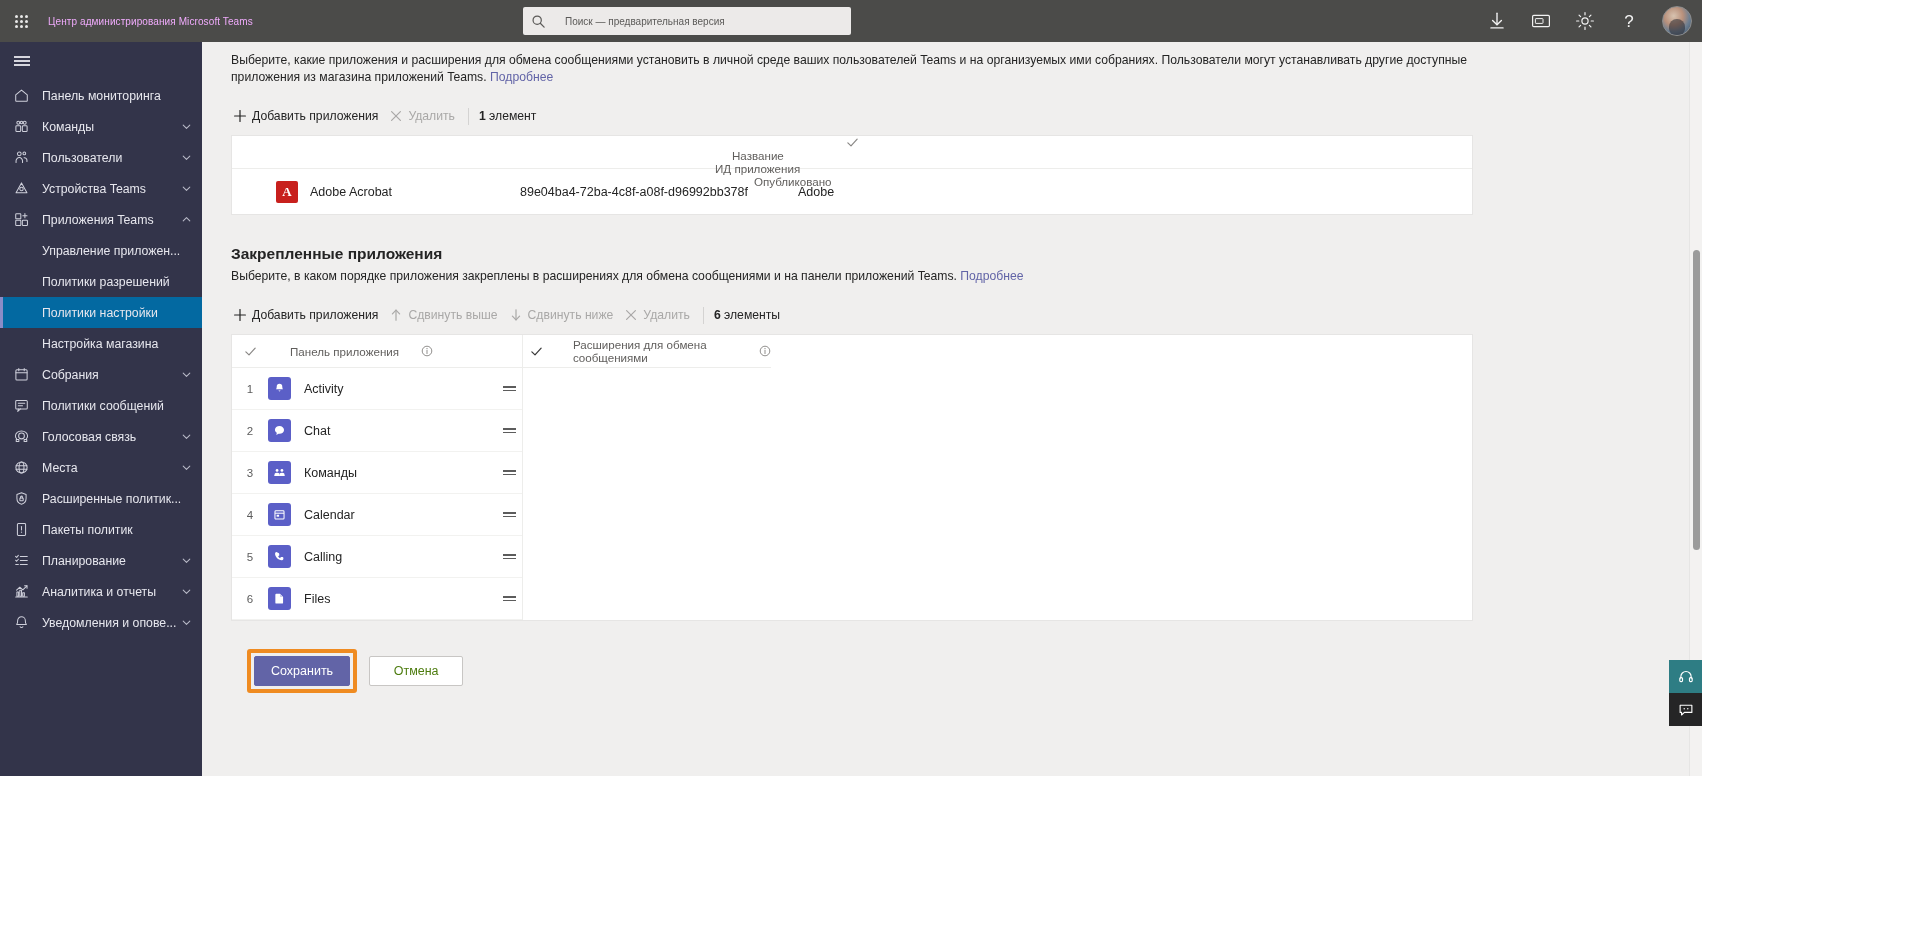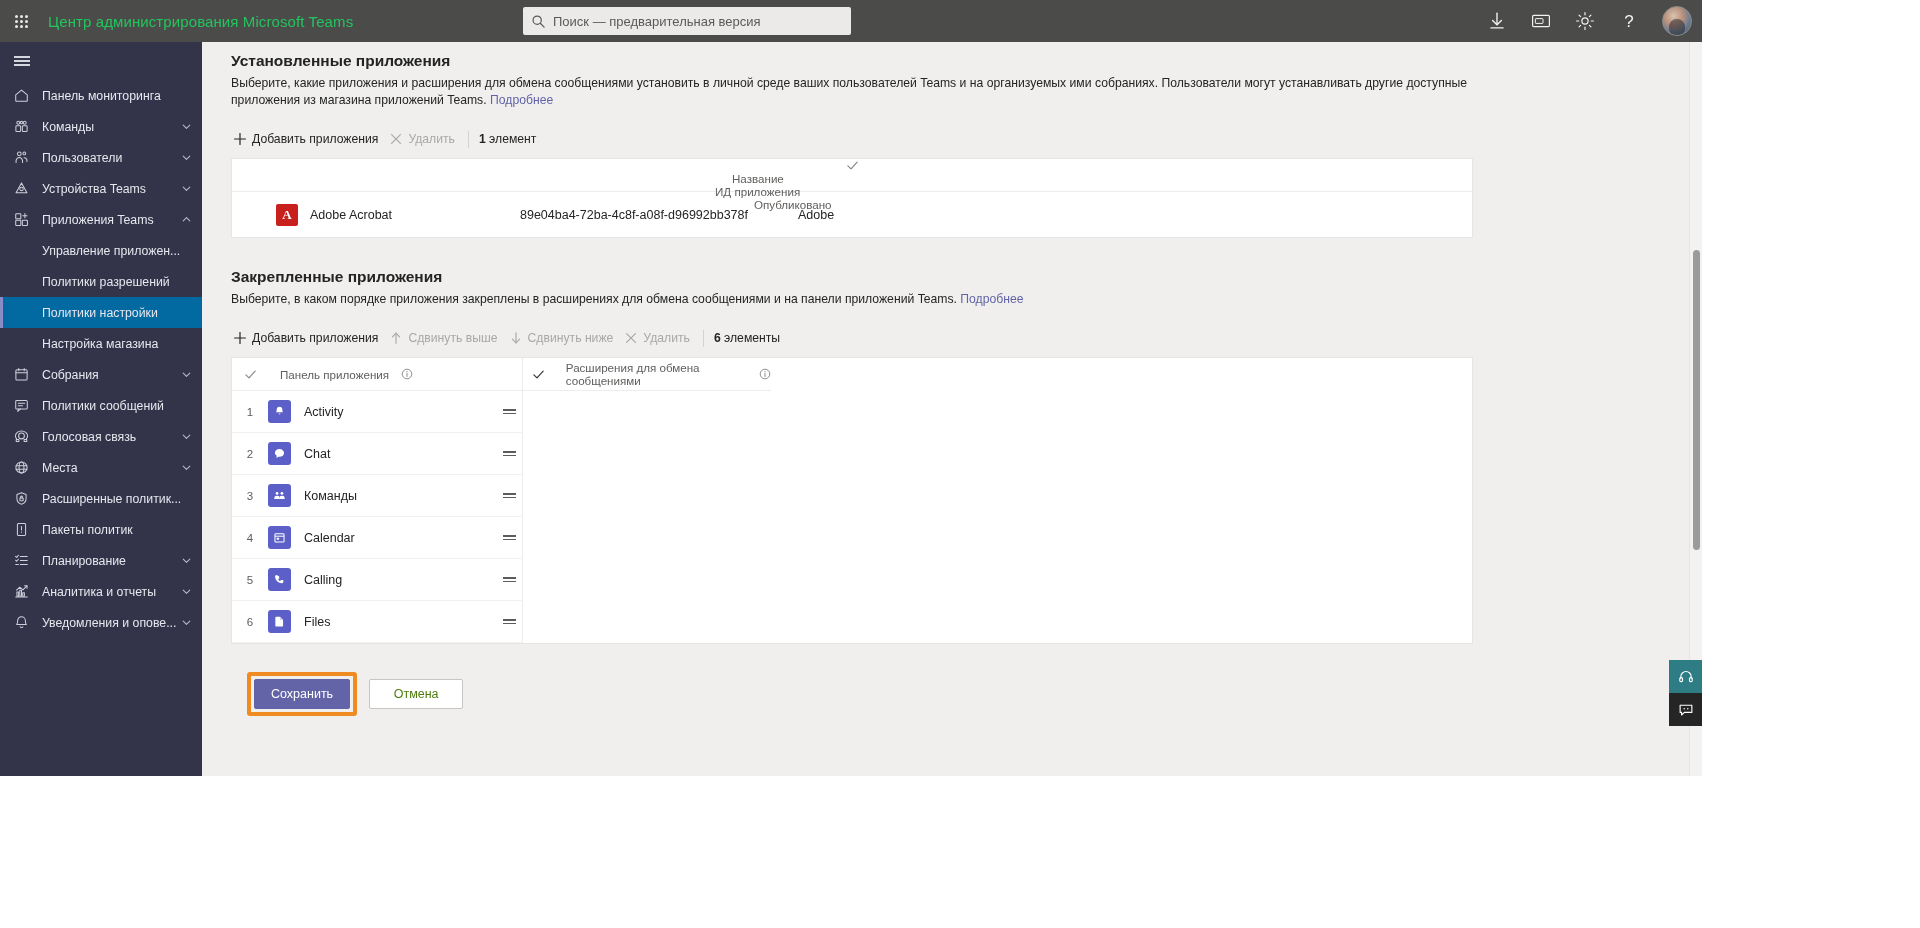--- a/index.html
+++ b/index.html
@@ -26,32 +26,32 @@
     width: 42px; height: 42px;
     display: flex; align-items: center; justify-content: center;
     cursor: pointer;
   }
   .waffle-grid {
     display: grid; grid-template-columns: repeat(3, 3px);
     grid-template-rows: repeat(3, 3px); gap: 2px;
   }
   .waffle-grid i { width: 3px; height: 3px; background: #e8e8e8; border-radius: 50%; display: block; }
   .brand-title {
-    color: #22c55e; font-size: 15px; margin-left: 6px;
+    color: #f0abfc; font-size: 10px; margin-left: 6px;
     white-space: nowrap; letter-spacing: .1px;
   }
   .searchbox {
     position: absolute; left: 523px; top: 7px;
     width: 328px; height: 28px;
     background: #eceae9; border-radius: 2px;
     display: flex; align-items: center; padding: 0 8px;
     cursor: text;
   }
   .searchbox .mag { width: 15px; height: 15px; flex: 0 0 15px; margin-right: 7px; }
-  .search-ph { color: #5b5a58; font-size: 13px; white-space: nowrap; }
+  .search-ph { color: #5b5a58; font-size: 10px; white-space: nowrap; margin-left: 12px; }
   .topbar-right {
     position: absolute; right: 10px; top: 0; height: 42px;
     display: flex; align-items: center; gap: 22px;
   }
   .tb-icon {
     width: 22px; height: 22px; display: flex; align-items: center; justify-content: center;
     color: #f2f2f2; cursor: pointer;
   }
   .tb-icon svg { display: block; }
   .qmark { font-size: 17px; color: #f2f2f2; line-height: 1; }
@@ -165,21 +165,21 @@
   
   .pin-wrap {
     background: #ffffff; border: 1px solid #e6e5e4;
     width: 1242px; display: flex; align-items: flex-start;
     min-height: 270px;
   }
   .panel-left { width: 291px; border-right: 1px solid #ededeb; }
   .panel-right { width: 248px; }
   .panel-head {
     display: flex; align-items: center; height: 33px;
-    border-bottom: 1px solid #ededeb; font-size: 11.6px; color: #605e5c; gap: 12px;
+    border-bottom: 1px solid #ededeb; font-size: 11.6px; color: #605e5c; gap: 22px;
   }
   .panel-head .ph-chk { width: 36px; display: flex; align-items: center; justify-content: center; }
   .info-i {
     width: 12px; height: 12px; flex: 0 0 12px; color: #8a8886;
   }
   .info-i svg { display: block; }
   .pin-row {
     display: flex; align-items: center; height: 42px;
     border-bottom: 1px solid #f2f2f0; font-size: 12.5px; color: #242424;
     cursor: pointer;
@@ -511,21 +511,20 @@
             </svg>
           </span>
         </div>
       </div>
   </div>
 
   <div class="content">
     <div class="content-inner">
 
       <div>
-        <div class="sec-title">Установленные приложения</div>
         <div class="sec-desc">
           <span>Выберите, какие приложения и расширения для обмена сообщениями установить в личной среде ваших пользователей Teams и на организуемых ими собраниях. Пользователи могут устанавливать другие доступные приложения из магазина приложений Teams.</span>
           <a class="lnk">Подробнее</a>
         </div>
 
         <div class="cmdbar">
           <div class="cmd">
             <span class="cmd-ic">
               <svg viewBox="0 0 14 14" stroke="#242424" stroke-width="1.2" stroke-linecap="round">
                   <line x1="7" y1="1.6" x2="7" y2="12.4"></line>

